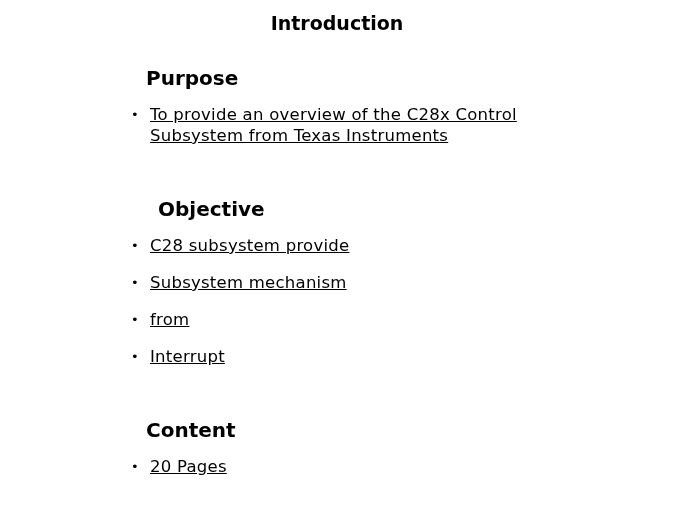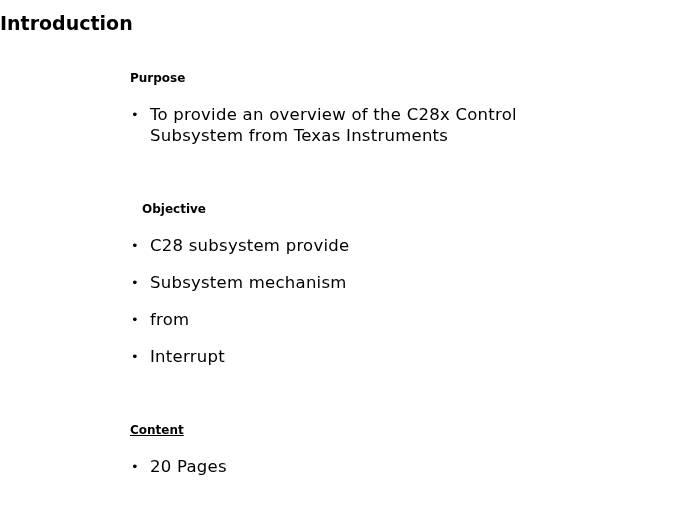--- a/index.html
+++ b/index.html
@@ -13,48 +13,49 @@
       position: relative;
       overflow: hidden;
       font-family: "DejaVu Sans", sans-serif;
       color: #000000;
     }
     .title {
       position: absolute;
       top: 11px;
       left: 0;
       width: 674px;
-      text-align: left;
+      text-align: center;
       font-weight: bold;
       font-size: 19px;
       line-height: 24px;
     }
     .section-heading {
       position: absolute;
-      left: 130px;
+      left: 146px;
       font-weight: bold;
-      font-size: 12px;
+      font-size: 20px;
       line-height: 20px;
     }
     .bullet-item {
       position: absolute;
       left: 131px;
       width: 420px;
       font-size: 16.5px;
       line-height: 21px;
       display: flex;
     }
     .bullet-glyph {
       width: 19px;
       flex: 0 0 19px;
       font-size: 13px;
     }
     .bullet-text {
       flex: 1;
       letter-spacing: 0.25px;
+      text-decoration: underline;
     }
   </style>
 </head>
 <body>
 
 <div class="title">Introduction</div>
 
 <div class="section-heading" style="top:68px;">Purpose</div>
 <div class="bullet-item" style="top:104px;">
   <span class="bullet-glyph">•</span>
@@ -72,17 +73,17 @@
 </div>
 <div class="bullet-item" style="top:309px;">
   <span class="bullet-glyph">•</span>
   <span class="bullet-text">from</span>
 </div>
 <div class="bullet-item" style="top:346px;">
   <span class="bullet-glyph">•</span>
   <span class="bullet-text">Interrupt</span>
 </div>
 
-<div class="section-heading" style="top:420px;text-decoration:underline;">Content</div>
+<div class="section-heading" style="top:420px;">Content</div>
 <div class="bullet-item" style="top:456px;">
   <span class="bullet-glyph">•</span>
   <span class="bullet-text">20 Pages</span>
 </div>
 
 </body></html>

